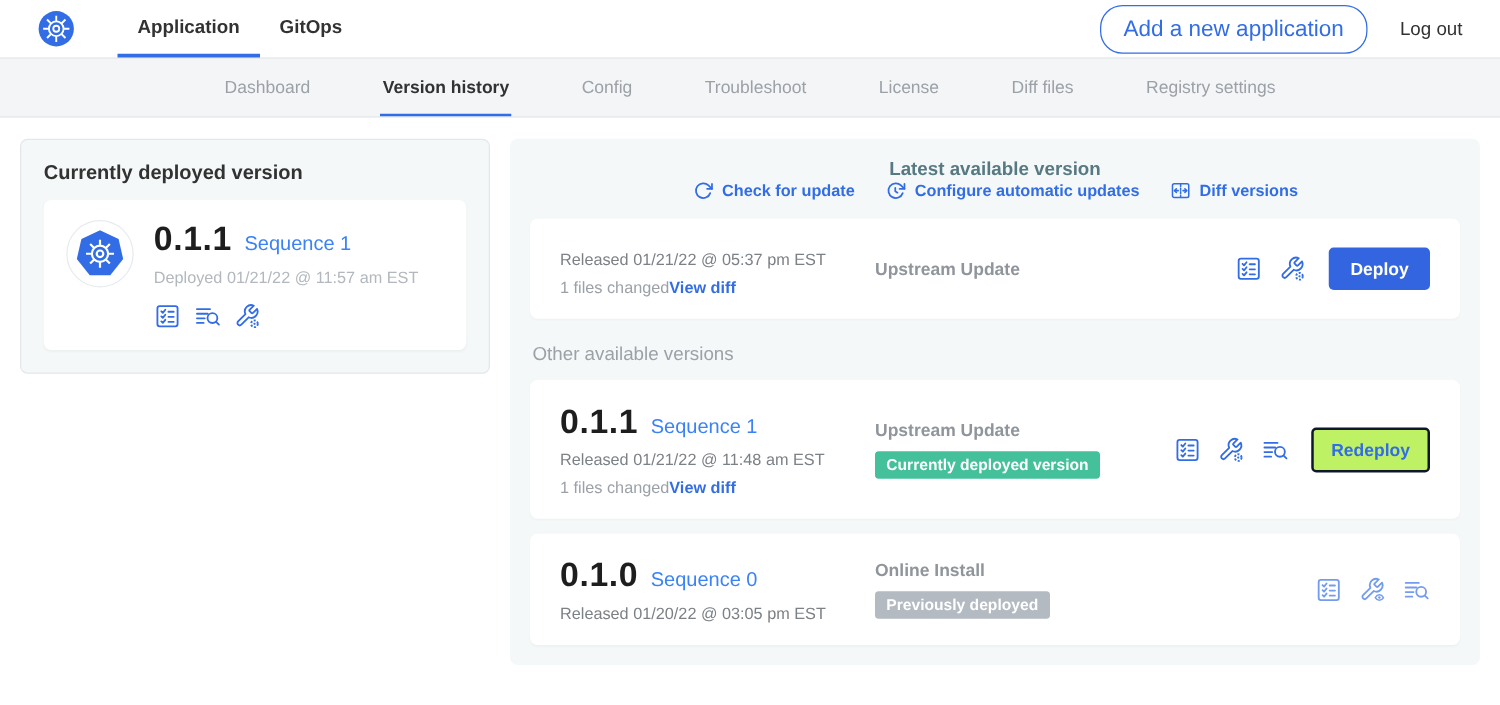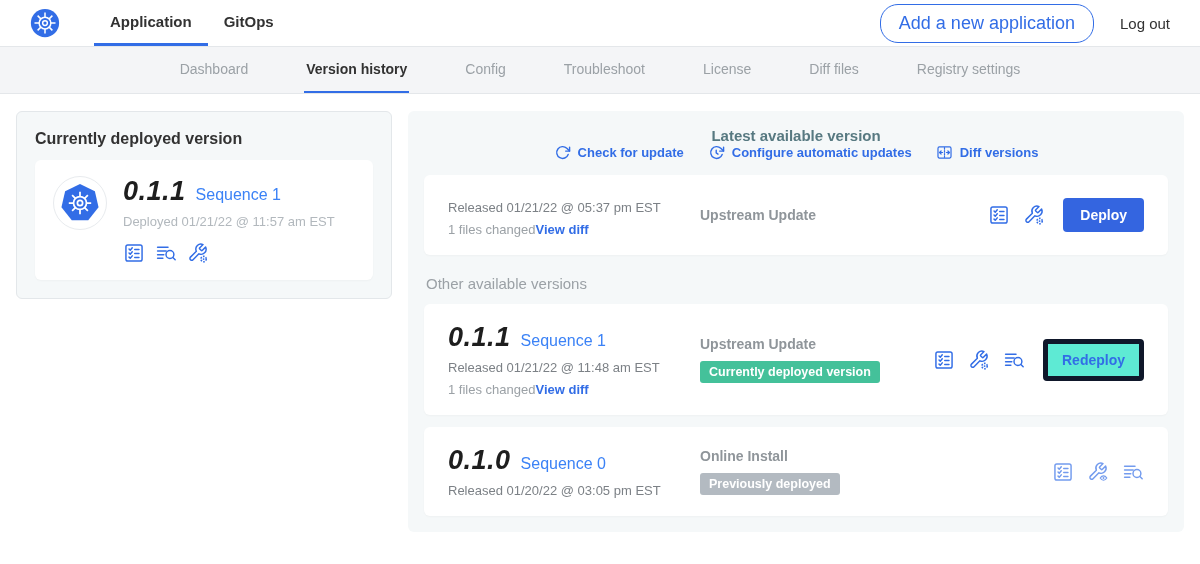--- a/index.html
+++ b/index.html
@@ -28,21 +28,21 @@
   
   .content { display: flex; gap: 16px; padding: 17px 16px; align-items: flex-start; }
   .deployed-card { width: 376px; flex-shrink: 0; background: #f5f8f9; border: 1px solid #e3e7ea;
                    border-radius: 6px; padding: 14px 18px 18px; }
   .deployed-card h2 { margin: 4px 0 12px; font-size: 16px; color: #323232; }
   .deployed-inner { background: #fff; border-radius: 6px; padding: 16px 18px; display: flex; gap: 16px;
                     align-items: flex-start; box-shadow: 0 1px 2px rgba(0,0,0,.03); }
   .app-logo { width: 54px; height: 54px; border-radius: 50%; border: 1px solid #e8ebee; background: #fff;
               display: flex; align-items: center; justify-content: center; flex-shrink: 0; }
   .ver-row { display: flex; align-items: baseline; gap: 10px; }
-  .ver-num { font-size: 27px; font-weight: 700; color: #1e1e1e; letter-spacing: .5px; font-style: italic; }
+  .ver-num { font-size: 27px; font-weight: 700; color: #1e1e1e; letter-spacing: .5px; }
   .seq { font-size: 16px; color: #3b82f6; }
   .deployed-at { font-size: 13px; color: #b2b8bd; margin-top: 7px; }
   .icon-row { display: flex; gap: 10px; margin-top: 13px; align-items: center; }
   .ic-btn { color: #326de6; display: inline-flex; cursor: pointer; }
   .ic-btn svg { width: 22px; height: 22px; }
   .ic-btn.muted { opacity: .68; }
   
   .versions-panel { flex: 1; background: #f5f8f9; border-radius: 6px; padding: 14px 16px 16px; }
   .panel-head { display: flex; align-items: center; justify-content: space-between; margin: 2px 2px 14px; flex-direction: column; }
   .panel-head h3 { margin: 0; font-size: 15px; color: #577981; font-weight: 700; }
@@ -60,21 +60,21 @@
   .files-row { display: flex; margin-top: 7px; font-size: 13px; align-items: center; }
   .files-changed { color: #9ba1a6; }
   .view-diff { color: #326de6; font-weight: 700; cursor: pointer; }
   .source { font-size: 14px; font-weight: 700; color: #8f959a; }
   .badge { display: inline-block; margin-top: 9px; padding: 4px 9px; border-radius: 3px; color: #fff;
            font-size: 12.5px; font-weight: 700; }
   .badge.green { background: #44c19a; }
   .badge.gray { background: #b3bac1; }
   .btn-primary { background: #3465e0; color: #fff; border: none; border-radius: 4px; padding: 9px 17px;
                  font-size: 14px; font-weight: 700; cursor: pointer; margin-left: 5px; font-family: inherit; }
-  .btn-outline { background: #5eead4; color: #326de6; border: 5px solid #0f172a; border-radius: 4px;
+  .btn-outline { background: #bef264; color: #326de6; border: 2px solid #0f172a; border-radius: 4px;
                  padding: 8px 14px; font-size: 14px; font-weight: 700; cursor: pointer; margin-left: 5px; font-family: inherit; }
   .other-title { font-size: 15px; color: #9ba1a6; font-weight: 400; margin: 20px 2px 12px; }
   .defs { position: absolute; width: 0; height: 0; overflow: hidden; }
 </style>
 </head>
 <body>
 
 <svg class="defs" xmlns="http://www.w3.org/2000/svg">
   <defs>
     <symbol id="i-checklist" viewBox="0 0 24 24">

